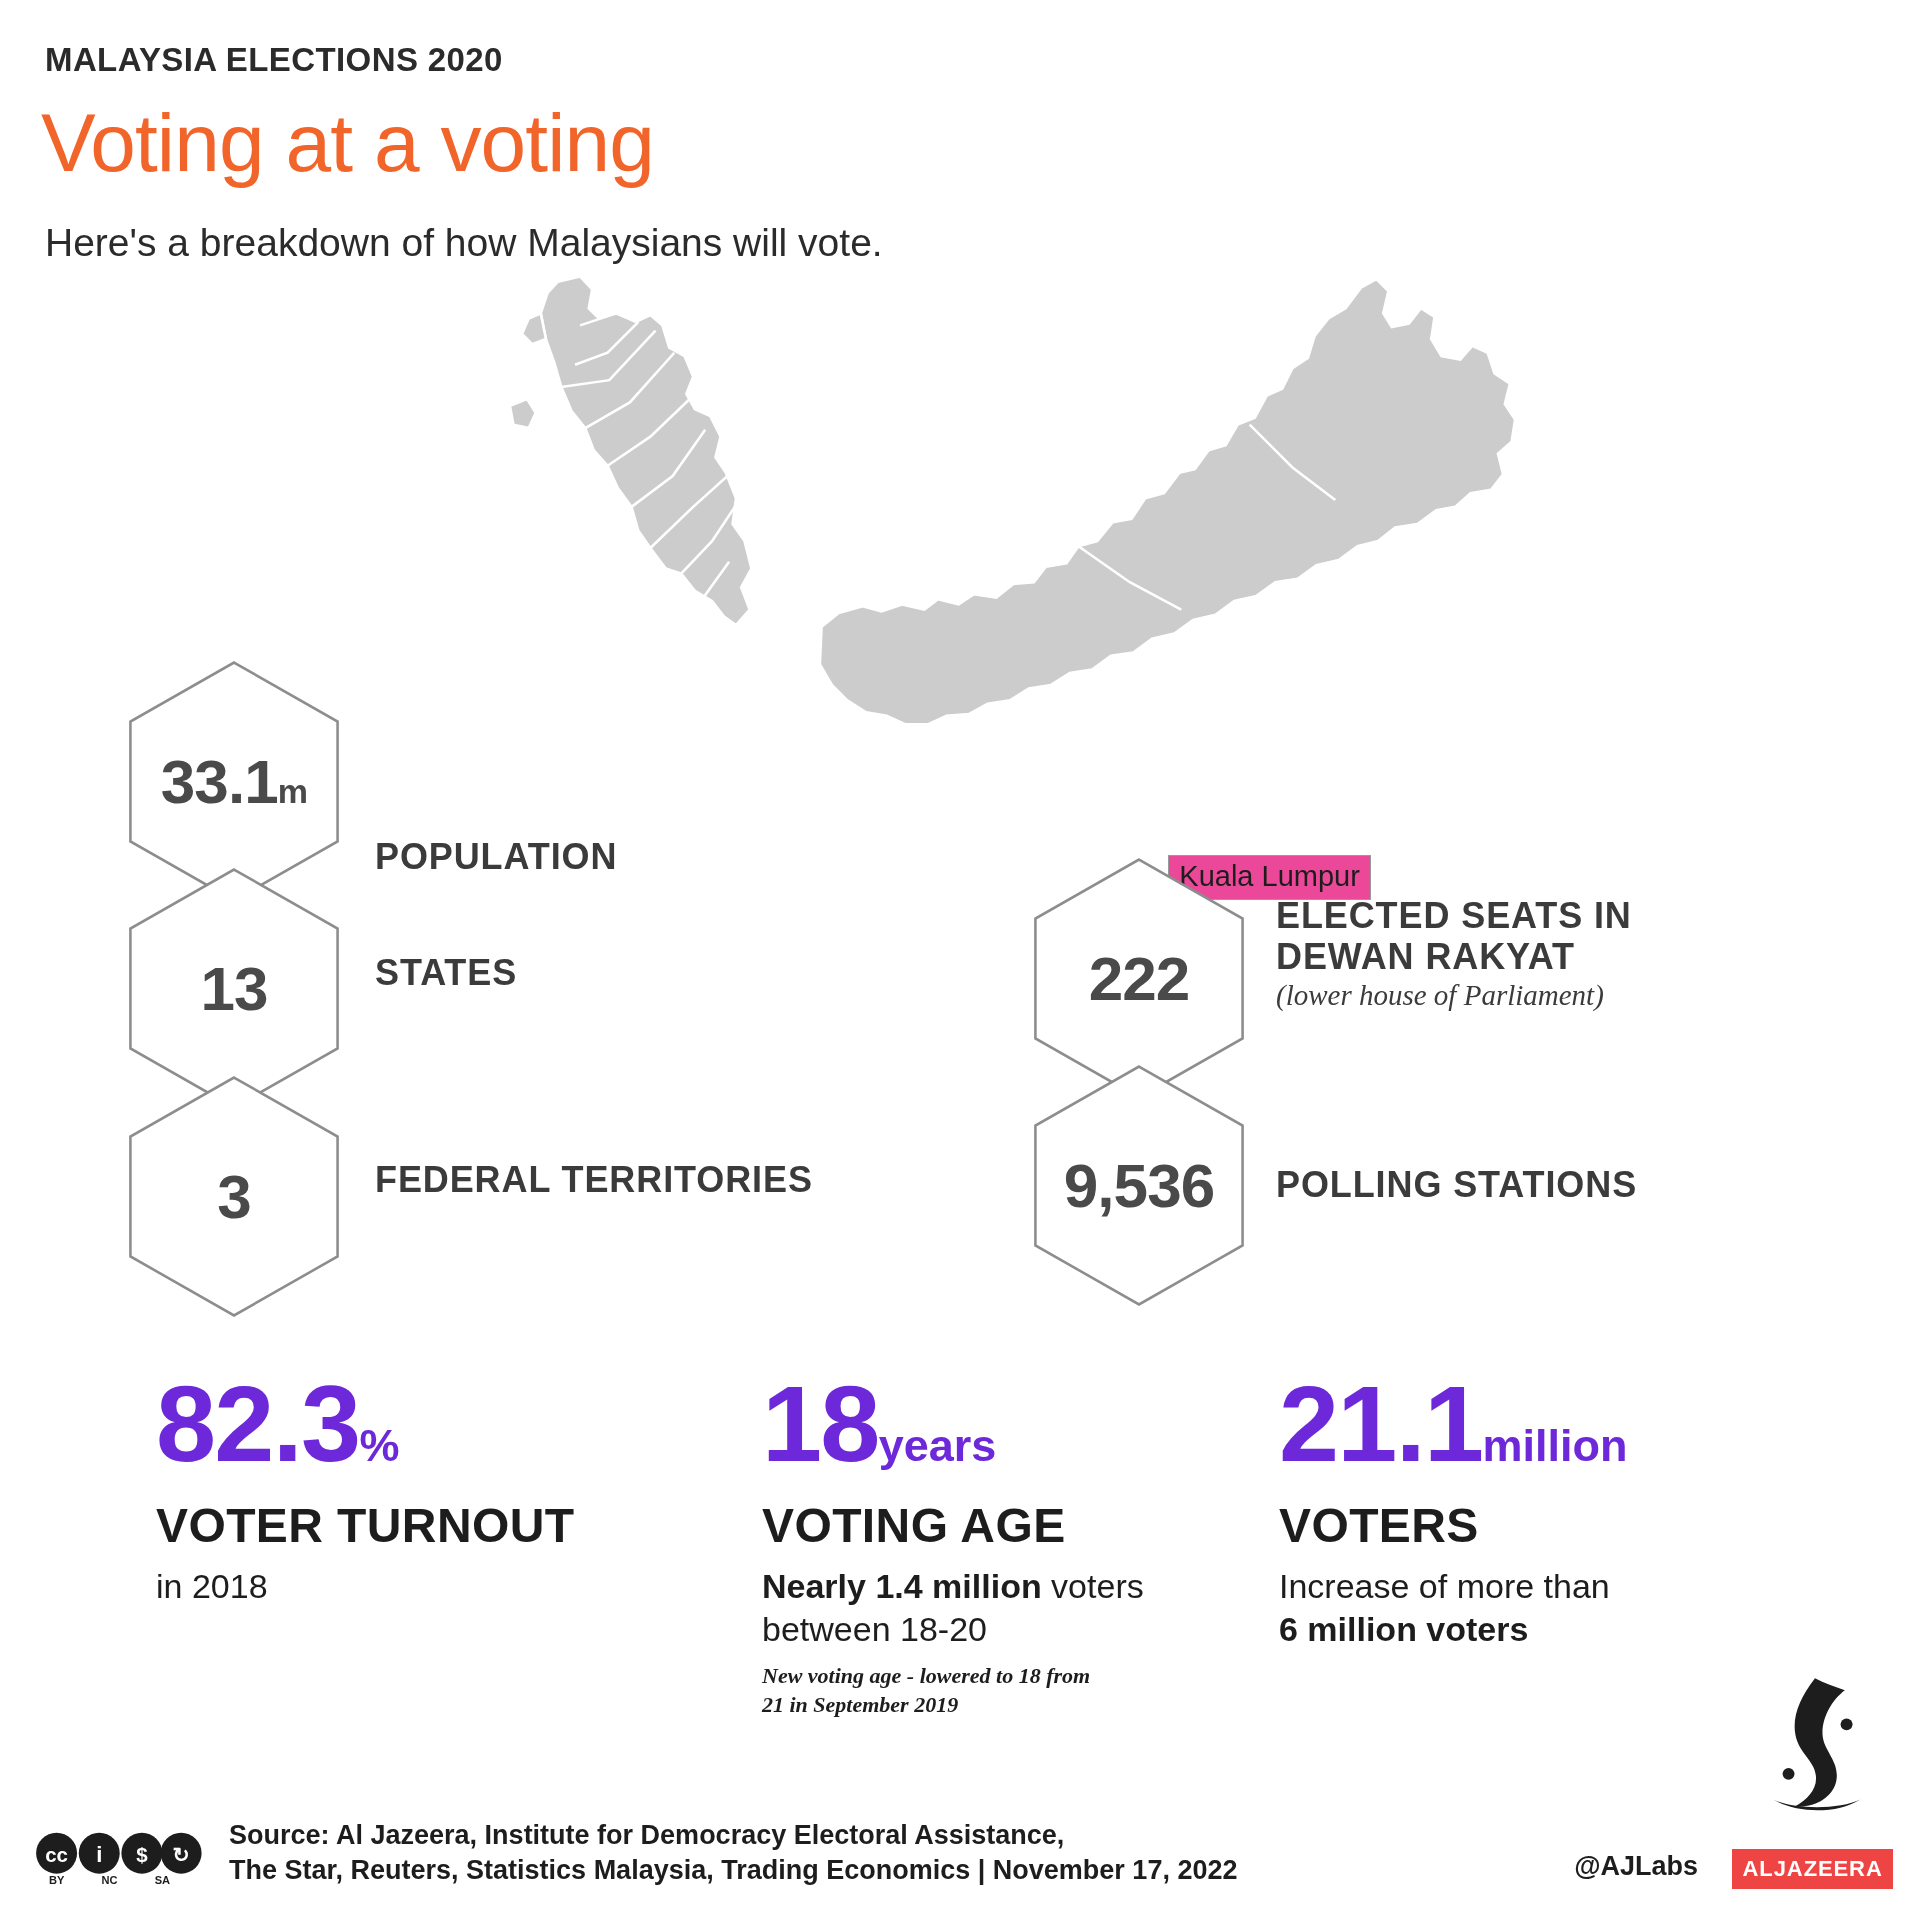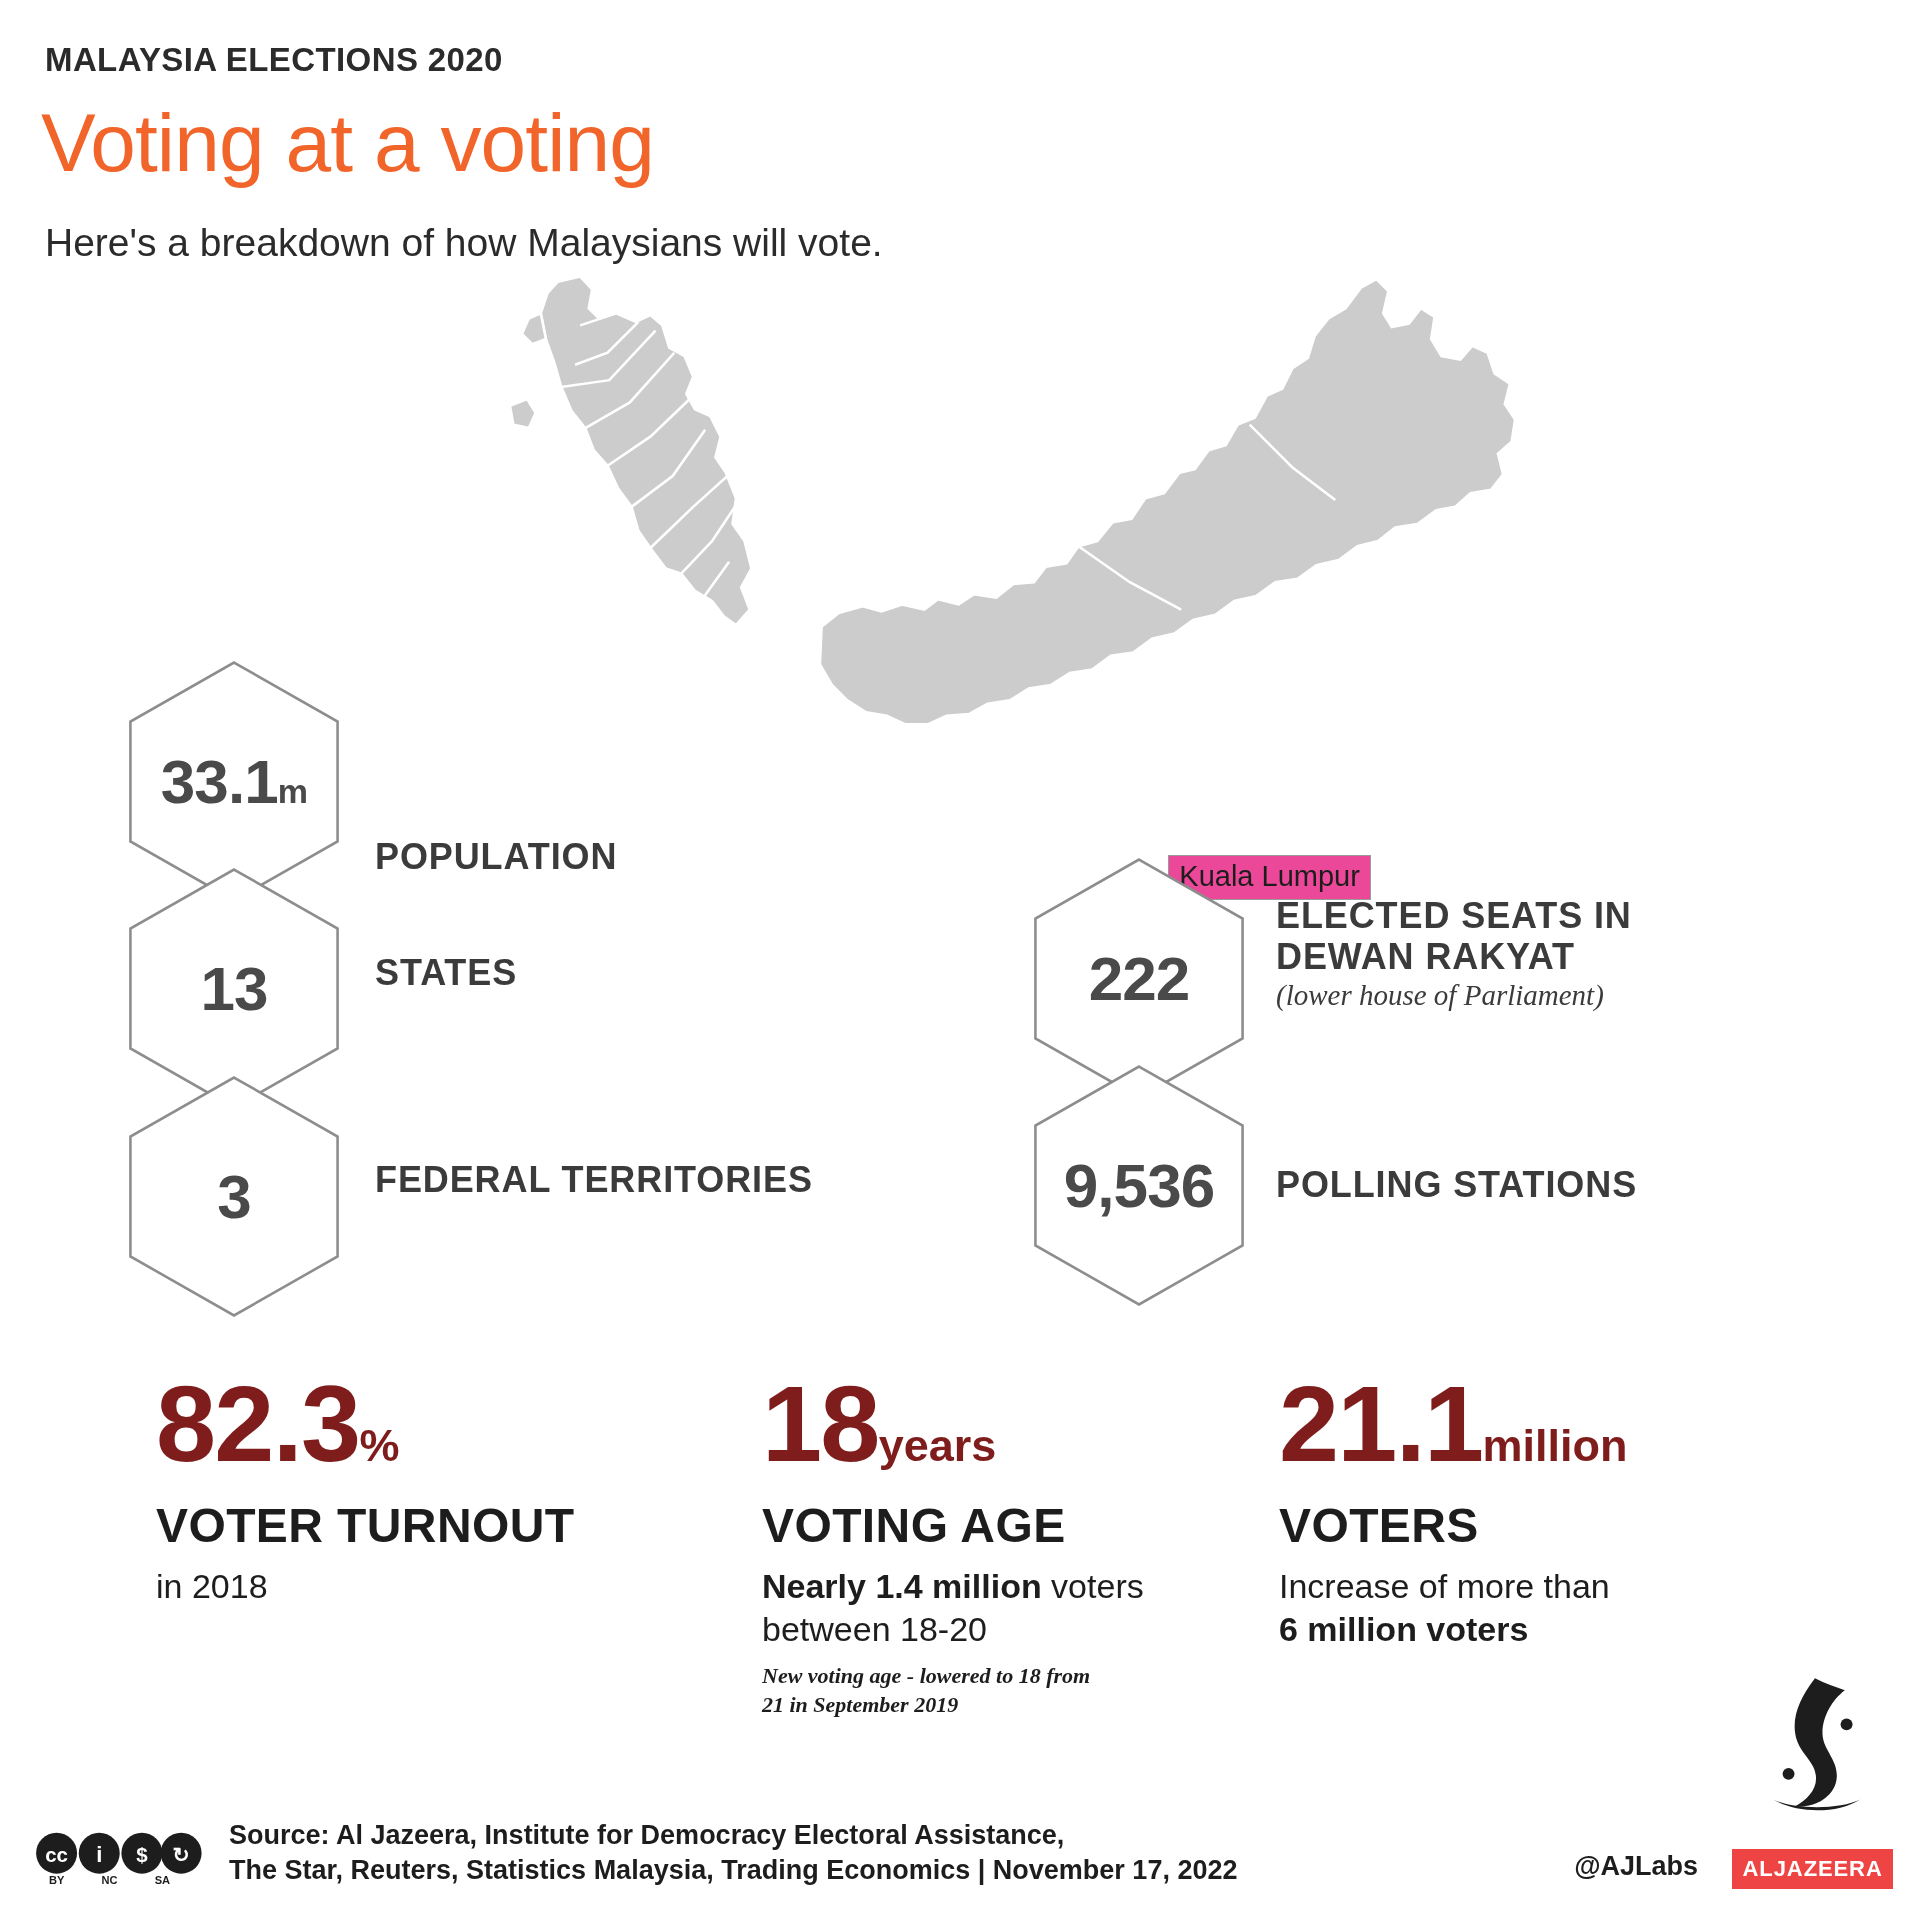--- a/index.html
+++ b/index.html
@@ -58,21 +58,21 @@
   }
   .hex-label .sub{
     display:block;font-family:"Liberation Serif", serif;
     font-style:italic;font-weight:normal;font-size:29px;letter-spacing:0;
     color:#3b3b3b;margin-top:1.7px;
   }
 
   
   .stat{position:absolute;}
   .stat .big{
-    font-size:108px;font-weight:bold;color:#7f1d1d;line-height:1;
+    font-size:108px;font-weight:bold;color:#6d28d9;line-height:1;
     letter-spacing:-1.7px;white-space:nowrap;
   }
   .stat .big .unit{font-size:45px;font-weight:bold;letter-spacing:0;}
   .stat .head{
     font-size:48px;font-weight:bold;color:#1d1d1d;margin-top:20px;letter-spacing:0.4px;
   }
   .stat .desc{
     font-size:34px;color:#1d1d1d;margin-top:12px;line-height:1.25;font-weight:normal;
   }
   .stat .desc b{font-weight:bold;}

